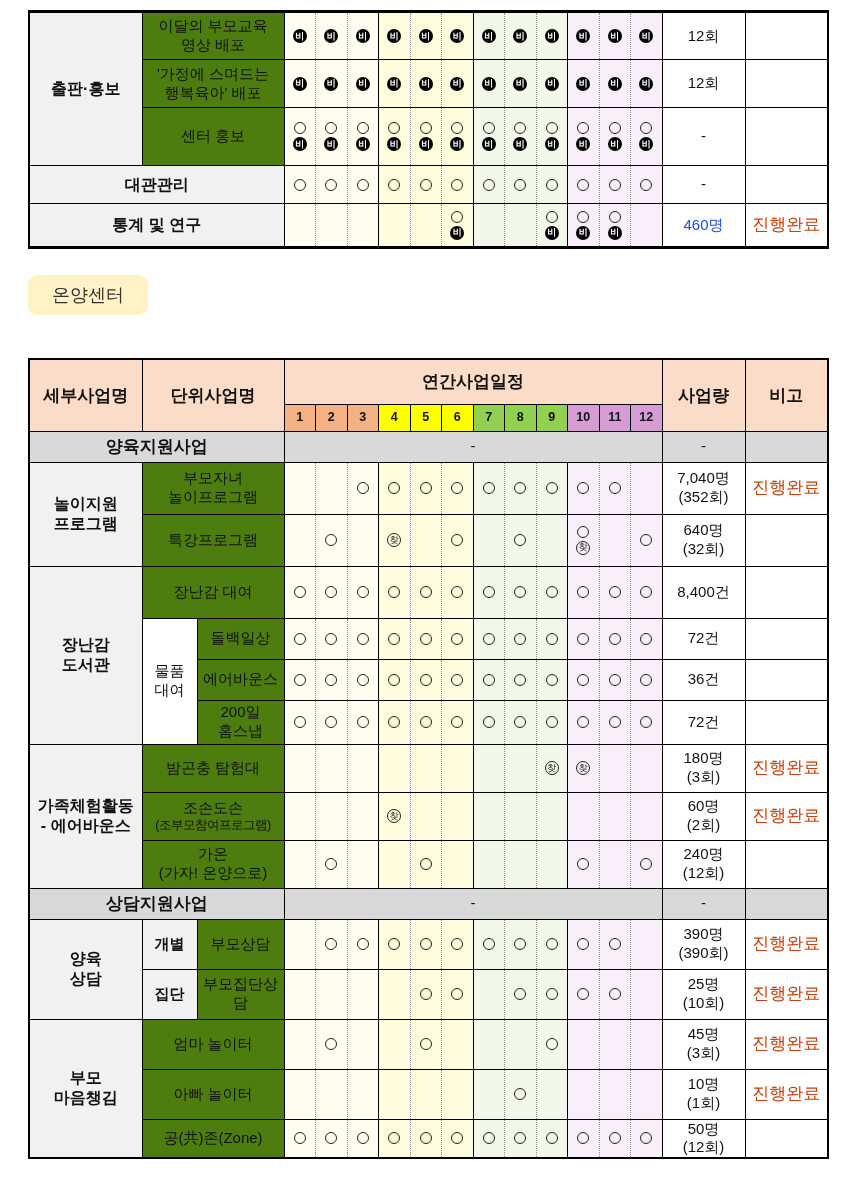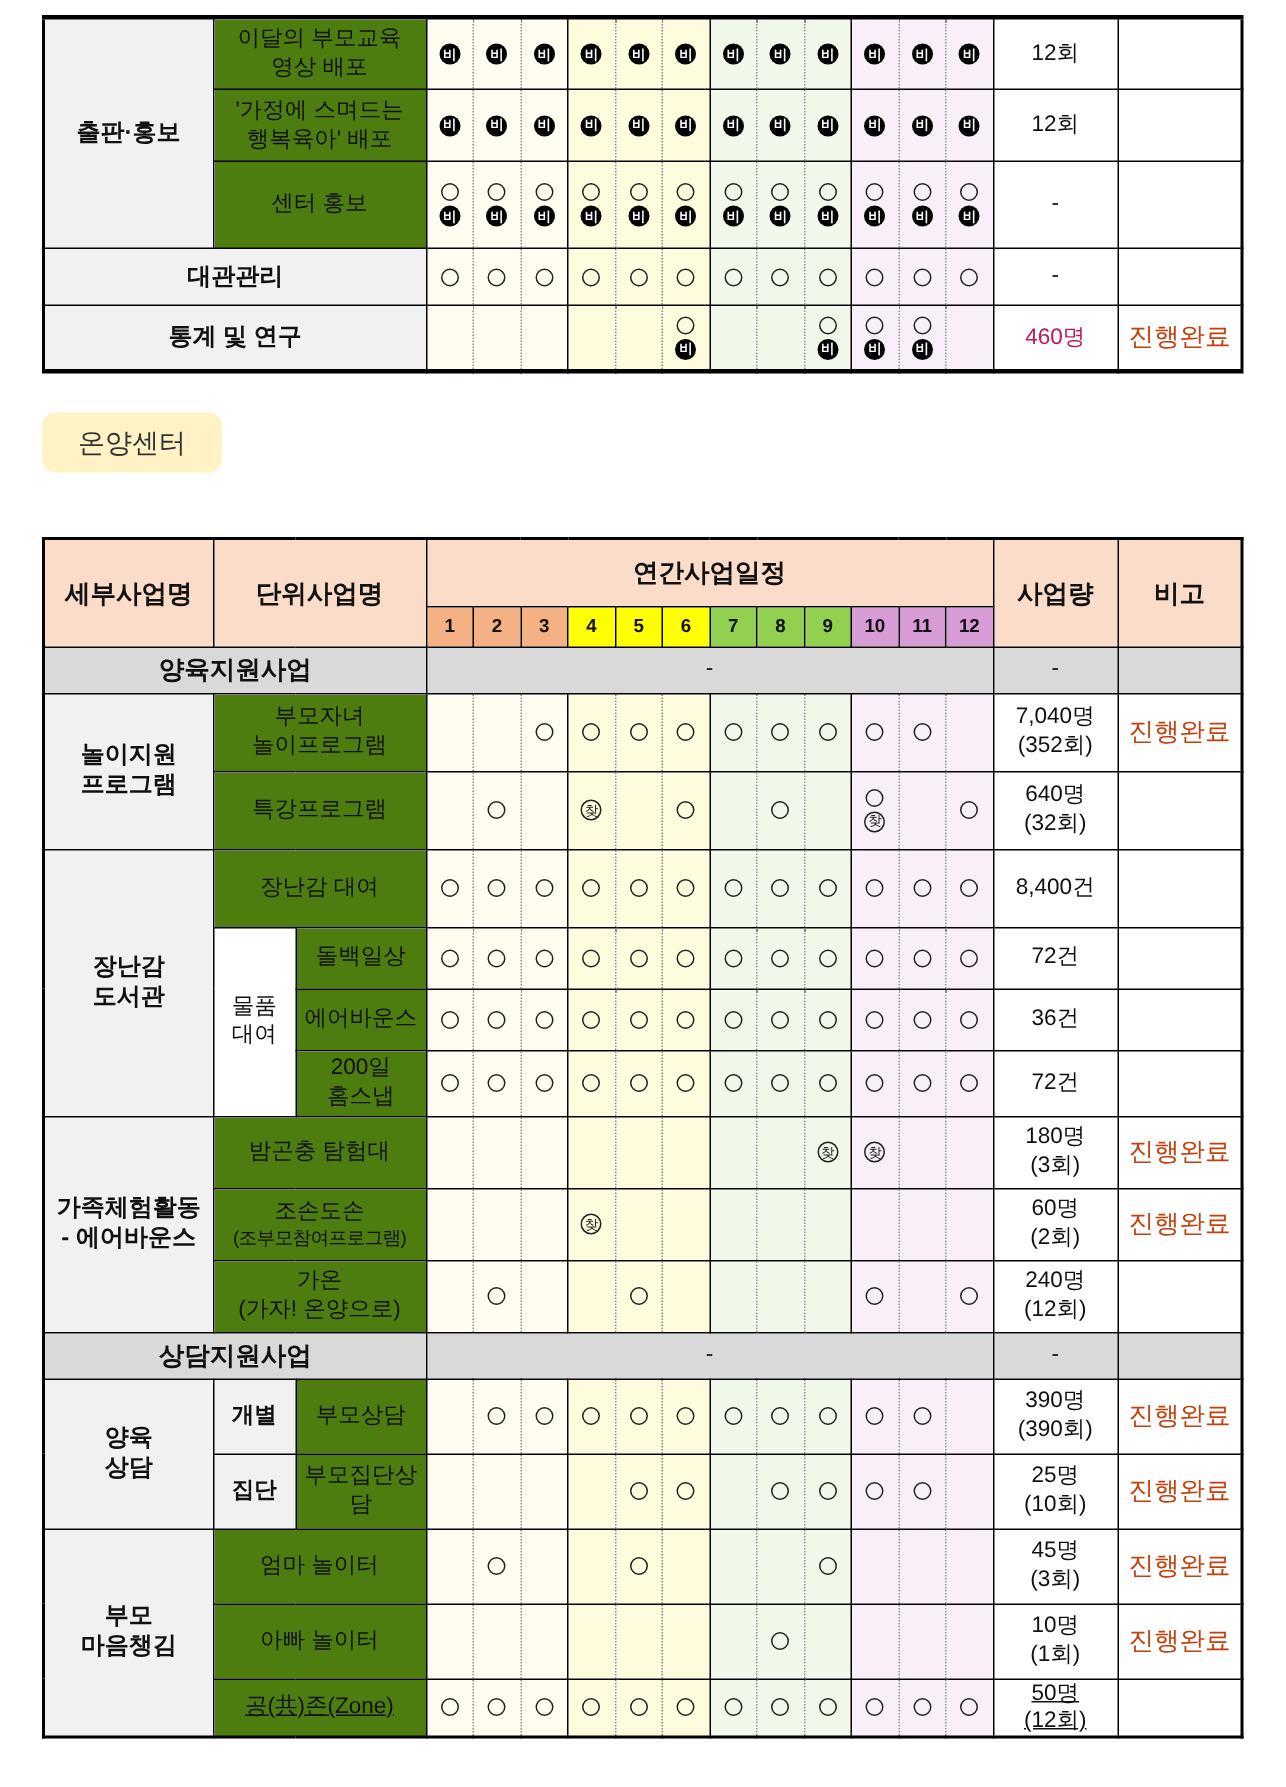--- a/index.html
+++ b/index.html
@@ -32,21 +32,21 @@
   .mcell{border-left:1px dotted #8a8a8a;border-right:1px dotted #8a8a8a;}
   .gs{border-left:1px solid #000;} .ge{border-right:1px solid #000;}
   .q1{background:#FFFDEF;} .q2{background:#FEFCDC;} .q3{background:#F1F7E9;} .q4{background:#F9EFF8;}
   .marks{display:flex;flex-direction:column;align-items:center;justify-content:center;gap:3px;min-height:18px;}
   .mk-o{width:12px;height:12px;border:1.5px solid #222;border-radius:50%;box-sizing:border-box;}
   .mk-b{width:14px;height:14px;border-radius:50%;background:#000;color:#fff;font-size:9px;font-weight:bold;
         display:flex;align-items:center;justify-content:center;line-height:1;}
   .mk-f{width:14px;height:14px;border-radius:50%;border:1px solid #222;color:#222;font-size:9px;
         display:flex;align-items:center;justify-content:center;line-height:1;box-sizing:border-box;background:transparent;}
   .vol{font-size:15px;text-align:center;}
-  .vol-blue{color:#be185d;}
+  .vol-blue{color:#1d4ed8;}
   .note{font-size:17px;color:#c2410c;}
   
   .legend{margin-top:13px;text-align:right;font-weight:bold;font-size:14.5px;color:#111;
           display:flex;justify-content:flex-end;align-items:center;gap:1px;}
   .lg-o{width:13px;height:13px;border:1.5px solid #222;border-radius:50%;display:inline-block;box-sizing:border-box;margin:0 1px;}
   .lg-c{width:15px;height:15px;border:1px solid #222;border-radius:50%;display:inline-flex;align-items:center;justify-content:center;
         font-size:9px;font-weight:bold;margin:0 1px;box-sizing:border-box;}
   .lg-b{width:15px;height:15px;border-radius:50%;background:#000;color:#fff;display:inline-flex;align-items:center;justify-content:center;
         font-size:9px;font-weight:bold;margin:0 1px;}
   
@@ -465,21 +465,21 @@
           <td class="mcell q3 gs"><div class="marks"></div></td>
           <td class="mcell q3"><div class="marks"><span class="mk-o"></span></div></td>
           <td class="mcell q3 ge"><div class="marks"></div></td>
           <td class="mcell q4 gs"><div class="marks"></div></td>
           <td class="mcell q4"><div class="marks"></div></td>
           <td class="mcell q4 ge"><div class="marks"></div></td>
           <td class="vol">10명
 (1회)</td>
           <td class="note">진행완료</td>
         </tr>
-        <tr style="height: 34px; text-decoration: underline;">
+        <tr style="height: 34px;">
           <td class="unit" colspan="2">공(共)존(Zone)</td>
           <td class="mcell q1 gs"><div class="marks"><span class="mk-o"></span></div></td>
           <td class="mcell q1"><div class="marks"><span class="mk-o"></span></div></td>
           <td class="mcell q1 ge"><div class="marks"><span class="mk-o"></span></div></td>
           <td class="mcell q2 gs"><div class="marks"><span class="mk-o"></span></div></td>
           <td class="mcell q2"><div class="marks"><span class="mk-o"></span></div></td>
           <td class="mcell q2 ge"><div class="marks"><span class="mk-o"></span></div></td>
           <td class="mcell q3 gs"><div class="marks"><span class="mk-o"></span></div></td>
           <td class="mcell q3"><div class="marks"><span class="mk-o"></span></div></td>
           <td class="mcell q3 ge"><div class="marks"><span class="mk-o"></span></div></td>

